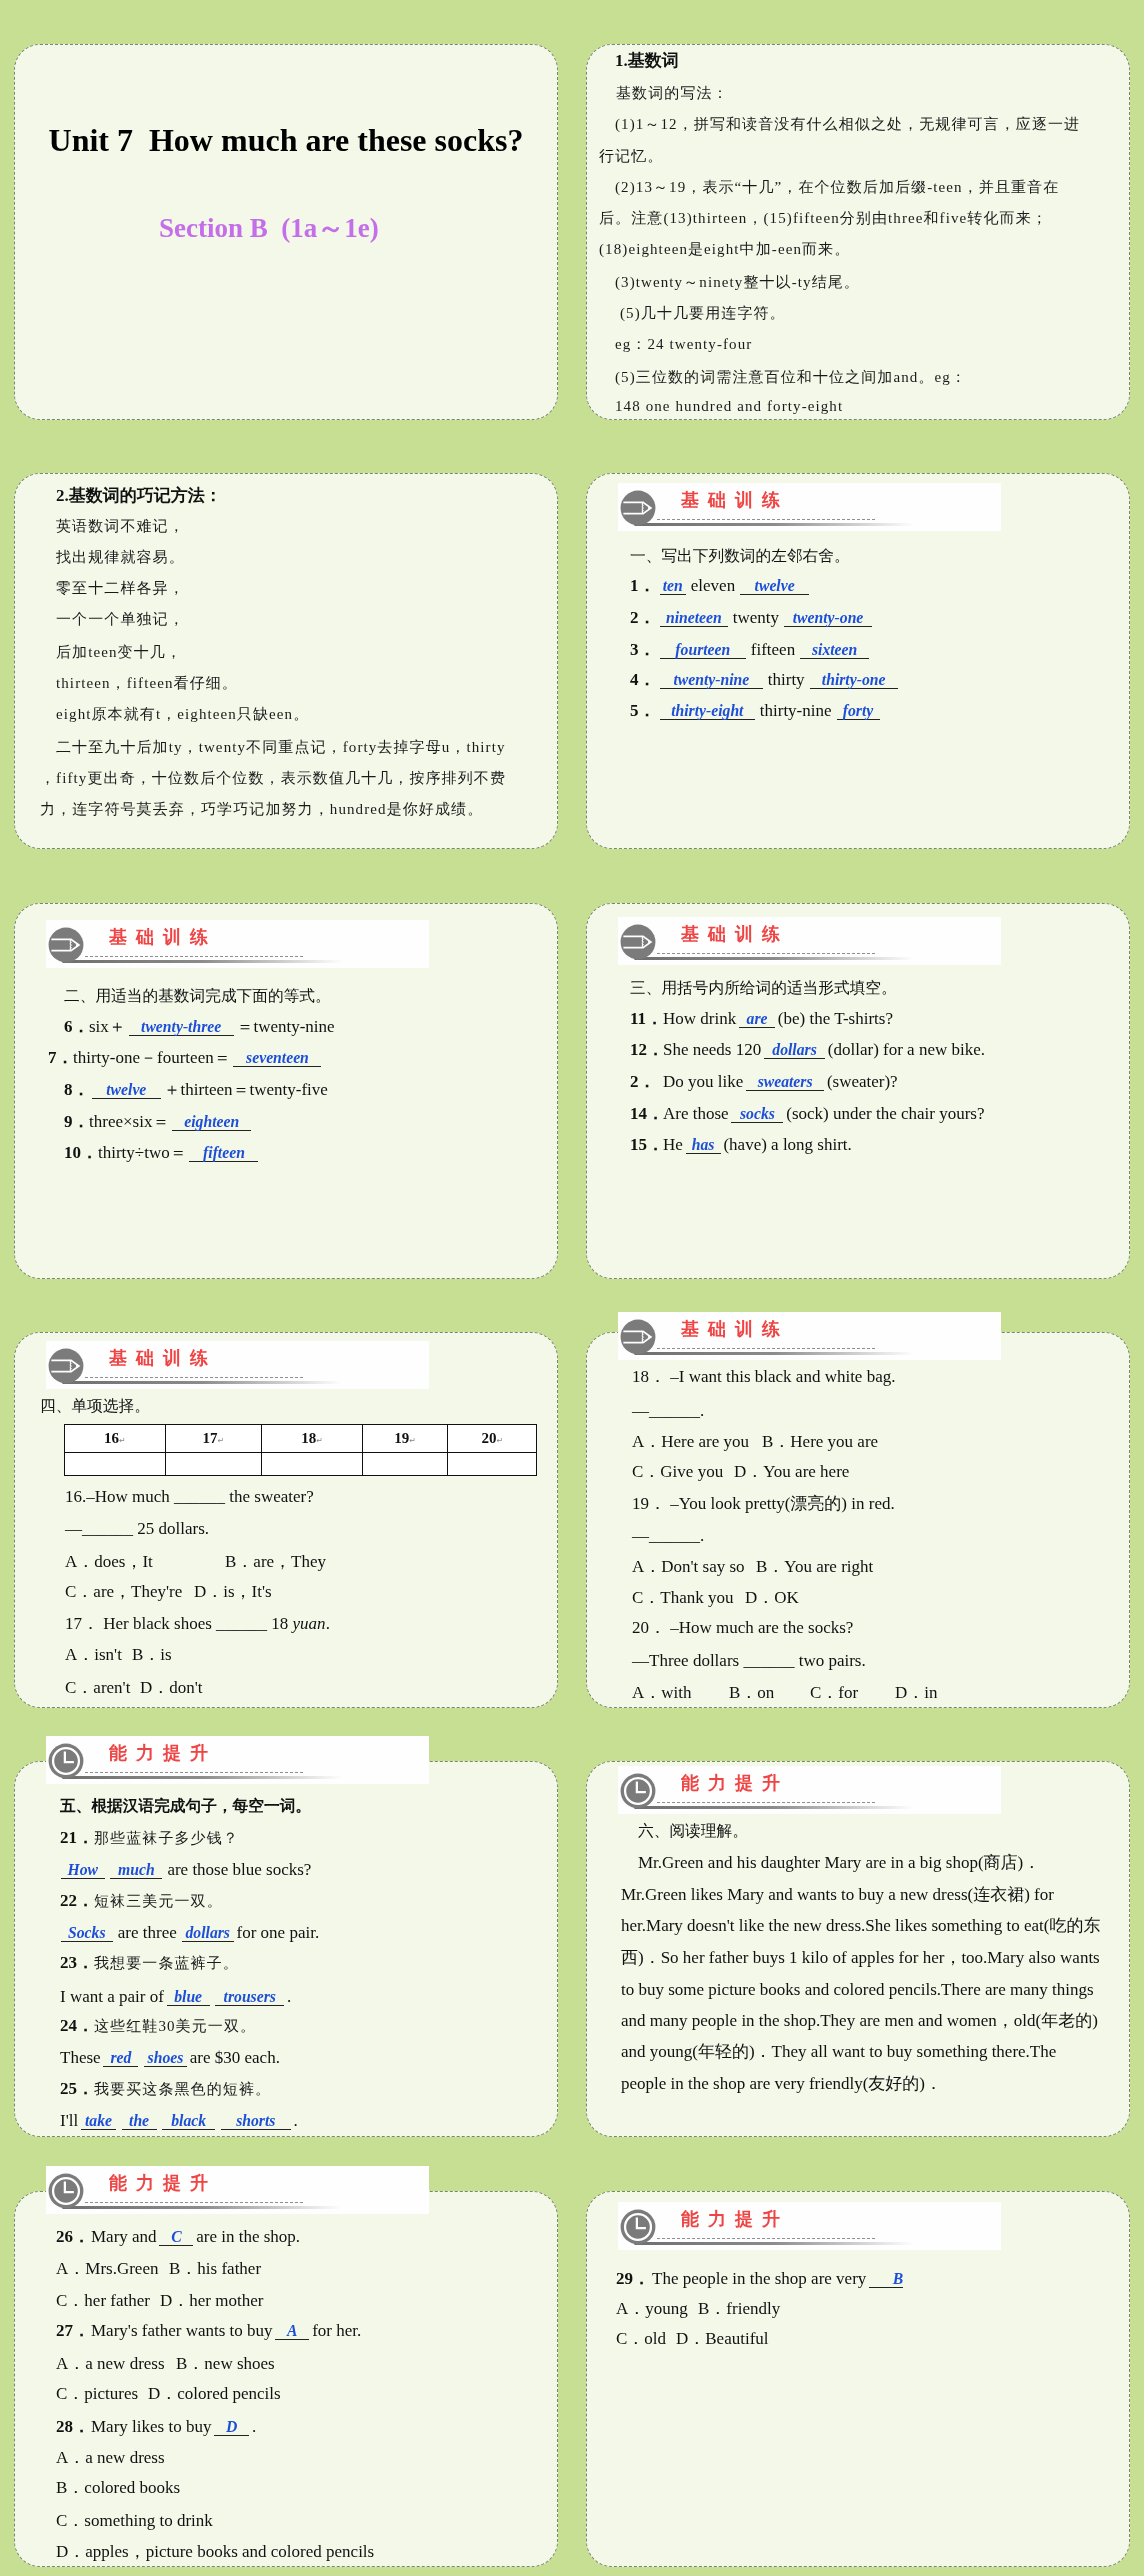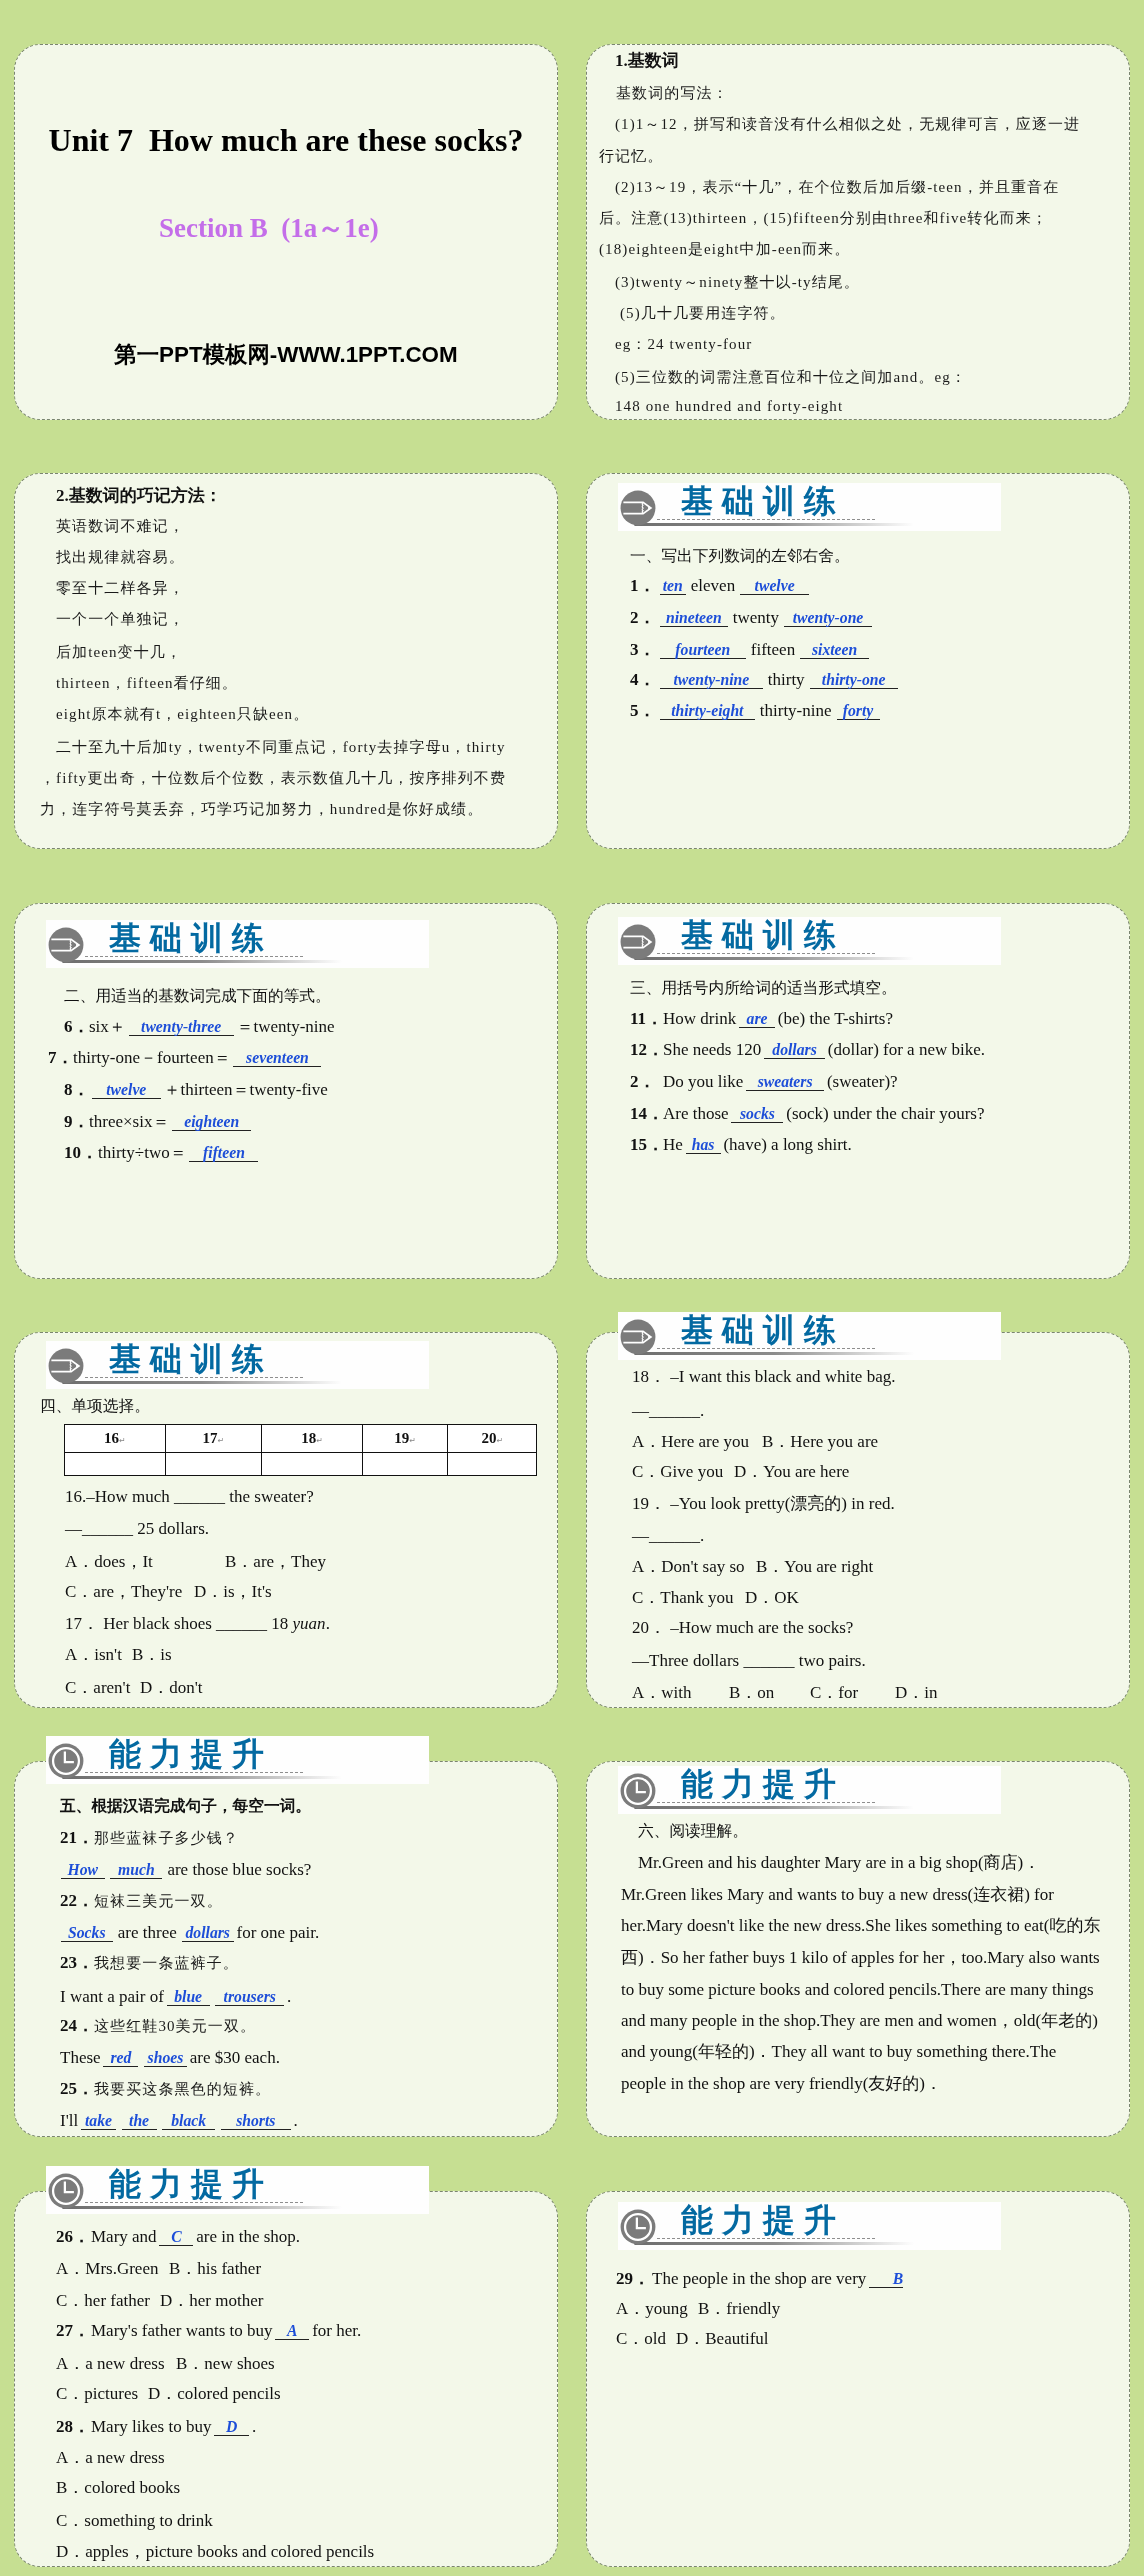--- a/index.html
+++ b/index.html
@@ -20,34 +20,33 @@
 .it{font-style:italic}
 
 .title{position:absolute;left:0;width:572px;top:120px;text-align:center;font-size:32px;font-weight:bold;line-height:40px;white-space:pre;color:#000}
 .subtitle{position:absolute;left:159px;top:211px;font-size:27px;font-weight:bold;line-height:34px;white-space:pre;color:#c46ee9}
 .watermark{position:absolute;left:0;width:572px;top:341px;text-align:center;font-family:"Liberation Sans",sans-serif;font-weight:bold;font-size:22.4px;line-height:28px;color:#000}
 
 .hdr{position:absolute;left:46px;width:383px;height:48px;background:#fefefe}
 .hdr-swoosh{position:absolute;left:15.7px;top:40px;width:280px;height:3.4px;border-radius:1.7px;background:linear-gradient(90deg,#6e6e6e 0%,#8c8c8c 50%,rgba(170,170,170,0) 100%)}
 .hdr-icon{position:absolute;left:2.2px;top:6.7px;width:36px;height:36px}
 .hdr-dash{position:absolute;left:39px;top:36px;width:218px;height:0;border-top:1.7px dashed #8e8e8e}
-.hdr-label{position:absolute;left:63px;top:3.4px;font-family:Liberation Serif, serif;font-weight:bold;font-size:32px;line-height:31px;letter-spacing:9px;color:#0369a1;white-space:nowrap}
+.hdr-label{position:absolute;left:63px;top:3.4px;font-family:Liberation Mono, monospace;font-weight:bold;font-size:18px;line-height:31px;letter-spacing:9px;color:#ef4444;white-space:nowrap}
 
 .ans-table{position:absolute;left:64px;top:136px;width:473px;height:46px;border-collapse:collapse;background:#fff}
 .ans-table td{border:1.1px solid #111;text-align:center;font-weight:bold;font-size:15px;height:23px;padding:5px}
 .rm{font-size:7.8px;color:#888;font-weight:normal}
 </style>
 </head>
 <body>
 
 <section class="slide" style="left:0;top:0">
   <div class="card"></div>
   <div class="title">Unit 7  How much are these socks?</div>
   <div class="subtitle">Section B  (1a～1e)</div>
-  <div class="watermark">第一PPT模板网-WWW.1PPT.COM</div>
 </section>
 
 <section class="slide" style="left:572px;top:0">
   <div class="card"></div>
   <div class="ln cjk-head" style="left:43px;top:50px">1.基数词</div>
   <div class="ln cjkl" style="left:44px;top:82px">基数词的写法：</div>
   <div class="ln cjkl" style="left:43px;top:113px">(1)1～12，拼写和读音没有什么相似之处，无规律可言，应逐一进</div>
   <div class="ln cjkl" style="left:27px;top:145px">行记忆。</div>
   <div class="ln cjkl" style="left:43px;top:176px">(2)13～19，表示“十几”，在个位数后加后缀-teen，并且重音在</div>
   <div class="ln cjkl" style="left:27px;top:207px">后。注意(13)thirteen，(15)fifteen分别由three和five转化而来；</div>

